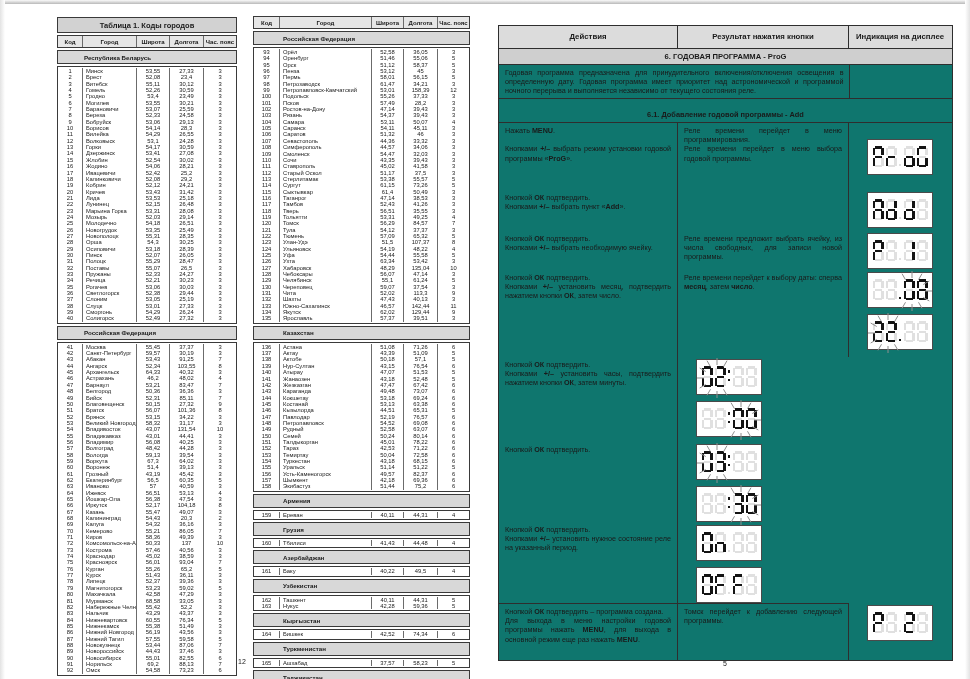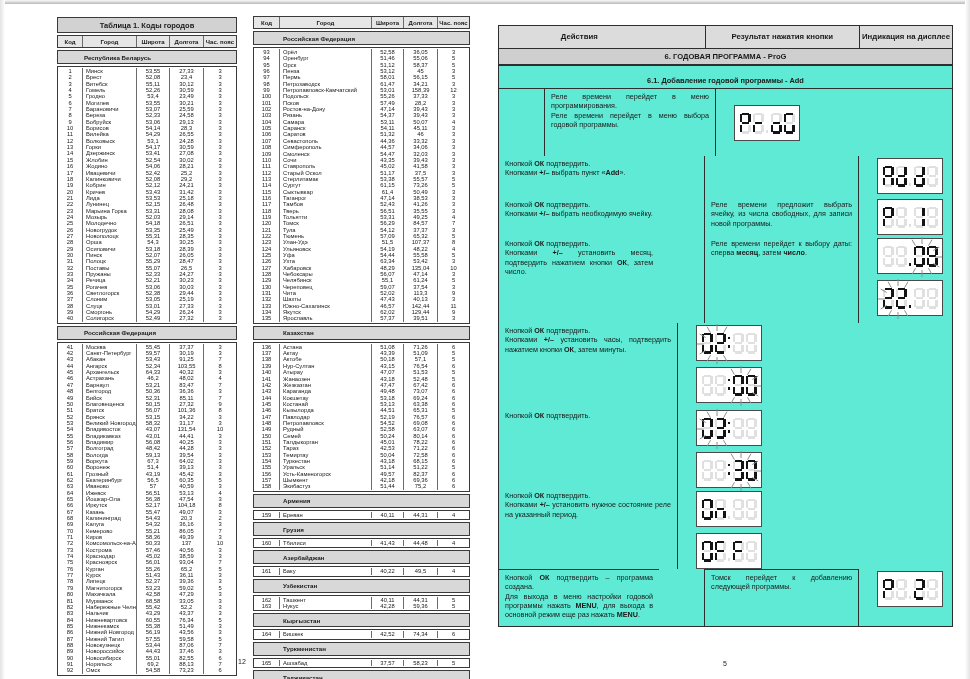--- a/index.html
+++ b/index.html
@@ -27,26 +27,26 @@
   .ta{left:57px;top:17px;width:180px;}
   .ta .c0{width:24px}.ta .c1{width:54px}.ta .c2{width:33px}.ta .c3{width:34px}.ta .c4{width:33px}
   .ta .secbar{padding-left:26px;}
   .tb{left:253px;top:16px;width:217px;}
   .tb .c0{width:25px}.tb .c1{width:92px}.tb .c2{width:32px}.tb .c3{width:34px}.tb .c4{width:32px}
   .tb .secbar{padding-left:29px;}
   .pagenum{position:absolute;font-size:7px;}
 
   
   .rtable{position:absolute;left:498px;top:25px;width:455px;box-sizing:border-box;
-          border:1.5px solid #2e2e2e;font-size:7.2px;line-height:1.28;background:#5eead4;}
+          border:1.5px solid #2e2e2e;font-size:7.2px;line-height:1.28;background:#0f766e;}
   .rhdr{display:flex;background:#dcdcdc;border-bottom:1px solid #2e2e2e;}
   .rhdr>div{display:flex;align-items:center;justify-content:center;text-align:center;
             height:22px;font-weight:bold;font-size:7.8px;box-sizing:border-box;}
   .rc1{width:178px;box-sizing:border-box;}
-  .rc2{width:171px;border-left:1px solid #2e2e2e;box-sizing:border-box;margin-left:45px;}
+  .rc2{width:171px;border-left:1px solid #2e2e2e;box-sizing:border-box;}
   .rc3{width:103px;border-left:1px solid #2e2e2e;box-sizing:border-box;}
   .rsec{background:#cfcfcf;font-weight:bold;text-align:center;font-size:7.6px;
         padding:2.5px 0;border-bottom:1px solid #2e2e2e;}
   .rintro{display:flex;border-bottom:1px solid #2e2e2e;}
   .rintro .rc12{width:352px;padding:3px 6px;text-align:justify;box-sizing:border-box;}
   .rsub{font-weight:bold;text-align:center;font-size:7.4px;padding:2.5px 0;
         border-bottom:1px solid #2e2e2e;margin-top:8px;}
   .rrow{display:flex;}
   .rrow .cell{padding:3px 6px 0 6px;text-align:justify;}
   .rrow.last .rc1,.rrow.last .rc2{border-top:1px solid #2e2e2e;}
@@ -1294,25 +1294,27 @@
 <div class="pagenum" style="left:238px;top:658px;">12</div>
 
 <div class="rtable">
   <div class="rhdr" id="rhdr">
       <div class="rc1">Действия</div>
       <div class="rc2">Результат нажатия кнопки</div>
       <div class="rc3">Индикация на дисплее</div>
     </div>
   <div class="rsec">6. ГОДОВАЯ ПРОГРАММА - ProG</div>
   <div class="rintro">
+    <div class="rc12">Годовая программа предназначена для принудительного включения/отключения освещения в определенную дату. Годовая программа имеет приоритет над астрономической и программой ночного перерыва и выполняется независимо от текущего состояния реле.</div>
     <div class="rc3"></div>
   </div>
   <div class="rsub">6.1. Добавление годовой программы - Add</div>
   <div id="rbody">
       <div class="rrow" style="height: 67px;">
+        <div class="rc1 cell">Нажать <b>MENU</b>.<br><br>Кнопками <b>+/–</b> выбрать режим установки годовой программы «<b>ProG</b>».</div>
         <div class="rc2 cell">Реле времени перейдет в меню программирования.<br>Реле времени перейдет в меню выбора годовой программы.</div>
         <div class="rc3 dcell">
           <div class="seg-box" title="ProG" style="margin-top: 16px;">
             <div class="seg-inner">
               <div class="seg-slot">
                 <div class="sg sg-a"></div>
                 <div class="sg sg-b"></div>
                 <div class="sg sg-c"></div>
                 <div class="sg sg-d"></div>
                 <div class="sg sg-e"></div>

